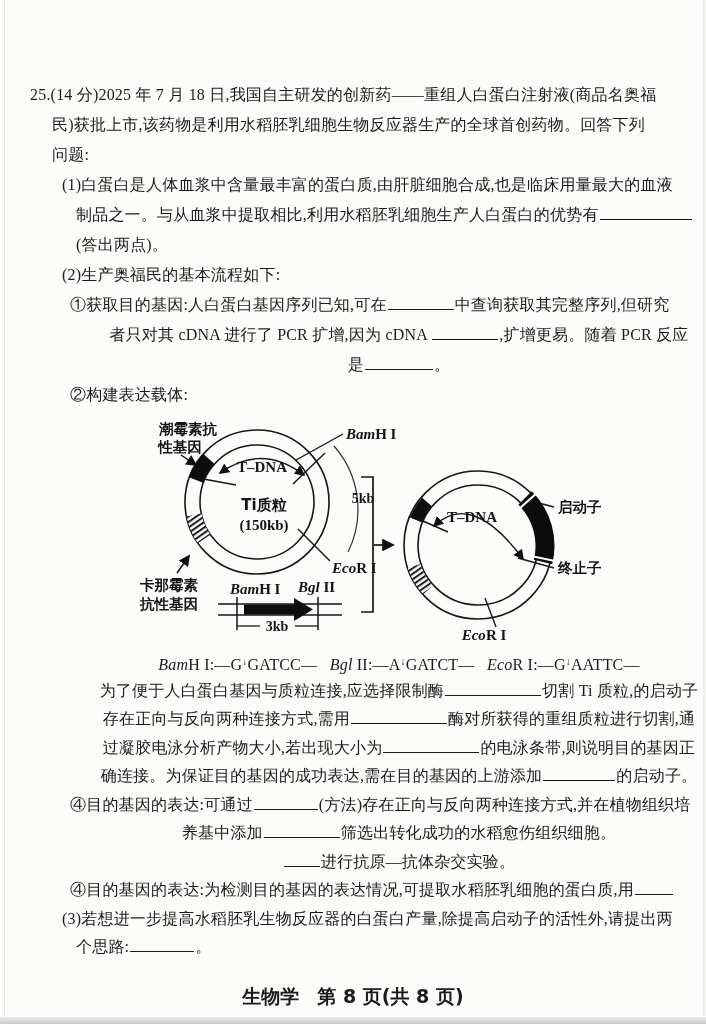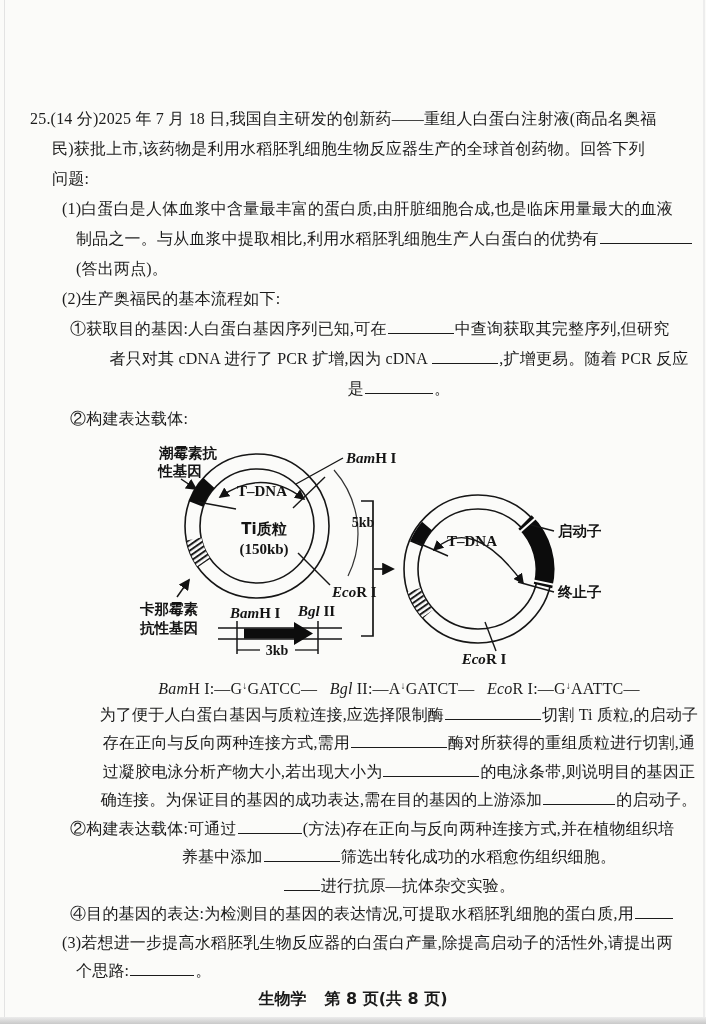--- a/index.html
+++ b/index.html
@@ -8,21 +8,21 @@
     width:706px;height:1024px;
     background:#fbfbf9;
     overflow:hidden;
     font-family:"Liberation Serif","DejaVu Serif",serif;
     color:#1b1b1b;
   }
   .edge-left{position:absolute;left:4px;top:0;bottom:0;width:1px;background:#e3e3e3;}
   .edge-right{position:absolute;right:1px;top:0;bottom:0;width:2px;background:#ededed;}
   .edge-bottom{position:absolute;left:0;right:0;bottom:0;height:7px;
     background:linear-gradient(#ececec,#c9c9c9);}
-  .content{position:absolute;left:0;top:0;width:706px;padding-top:104px;}
+  .content{position:absolute;left:0;top:0;width:706px;padding-top:80px;}
   .tline{
     white-space:pre;
     font-size:16px;
     line-height:30px;
     height:30px;
     letter-spacing:0.2px;
   }
   #lines-bottom .tline{line-height:28.5px;height:28.5px;}
   .i0{padding-left:30px;}
   .i1{padding-left:52px;}
@@ -36,21 +36,21 @@
   .cut{font-size:10px;vertical-align:5px;}
   .diagram-wrap{margin:0 0 0 80px;}
   svg text{fill:#141414;}
   .dcjk{font-family:"DejaVu Sans","Liberation Sans",sans-serif;font-weight:600;font-size:14.5px;}
   .dlat{font-family:"Liberation Serif","DejaVu Serif",serif;font-weight:bold;font-size:15px;}
   .dlat-s{font-family:"Liberation Serif","DejaVu Serif",serif;font-weight:bold;font-size:14px;}
   .enz{font-family:"Liberation Serif","DejaVu Serif",serif;font-weight:bold;font-size:15px;}
   .enz .ti{font-style:italic;}
   .footer{
     position:absolute;left:0;bottom:14px;width:100%;
-    text-align:center;font-size:16px;
+    text-align:center;font-size:19px;
     font-family:"DejaVu Sans","Liberation Sans",sans-serif;
   }
   .footer .subj{font-weight:700;margin-right:18px;}
   .footer .pinfo{font-weight:600;}
 </style>
 </head>
 <body>
 
 <div class="page">
   <div class="edge-left"></div>
@@ -158,21 +158,21 @@
         </g>
       </svg>
     </div>
 
     <div id="lines-bottom">
         <div class="tline i5"><span class="it">Bam</span><span class="t">H I:—G</span><span class="cut">↓</span><span class="t">GATCC—   </span><span class="it">Bgl</span><span class="t"> II:—A</span><span class="cut">↓</span><span class="t">GATCT—   </span><span class="it">Eco</span><span class="t">R I:—G</span><span class="cut">↓</span><span class="t">AATTC—</span></div>
         <div class="tline i5"><span class="t">为了便于人白蛋白基因与质粒连接,应选择限制酶</span><span class="blank" style="width: 96px;"></span><span class="t">切割 Ti 质粒,的启动子</span></div>
         <div class="tline i5"><span class="t">存在正向与反向两种连接方式,需用</span><span class="blank" style="width: 96px;"></span><span class="t">酶对所获得的重组质粒进行切割,通</span></div>
         <div class="tline i5"><span class="t">过凝胶电泳分析产物大小,若出现大小为</span><span class="blank" style="width: 96px;"></span><span class="t">的电泳条带,则说明目的基因正</span></div>
         <div class="tline i5"><span class="t">确连接。为保证目的基因的成功表达,需在目的基因的上游添加</span><span class="blank" style="width: 72px;"></span><span class="t">的启动子。</span></div>
-        <div class="tline i4"><span class="t">②构建表达载体:可通过</span><span class="blank" style="width: 64px;"></span><span class="t">(方法)存在正向与反向两种连接方式,并在植物组织培</span></div>
+        <div class="tline i4"><span class="t">④目的基因的表达:可通过</span><span class="blank" style="width: 64px;"></span><span class="t">(方法)存在正向与反向两种连接方式,并在植物组织培</span></div>
         <div class="tline i5"><span class="t">养基中添加</span><span class="blank" style="width: 76px;"></span><span class="t">筛选出转化成功的水稻愈伤组织细胞。</span></div>
         <div class="tline i5"><span class="blank" style="width: 36px;"></span><span class="t">进行抗原—抗体杂交实验。</span></div>
         <div class="tline i4"><span class="t">④目的基因的表达:为检测目的基因的表达情况,可提取水稻胚乳细胞的蛋白质,用</span><span class="blank" style="width: 38px;"></span></div>
         <div class="tline i2"><span class="t">(3)若想进一步提高水稻胚乳生物反应器的白蛋白产量,除提高启动子的活性外,请提出两</span></div>
         <div class="tline i3"><span class="t">个思路:</span><span class="blank" style="width: 64px;"></span><span class="t">。</span></div>
       </div>
   </div>
 
   <div class="footer">
     <span class="subj">生物学</span><span class="pinfo">第 8 页(共 8 页)</span>

